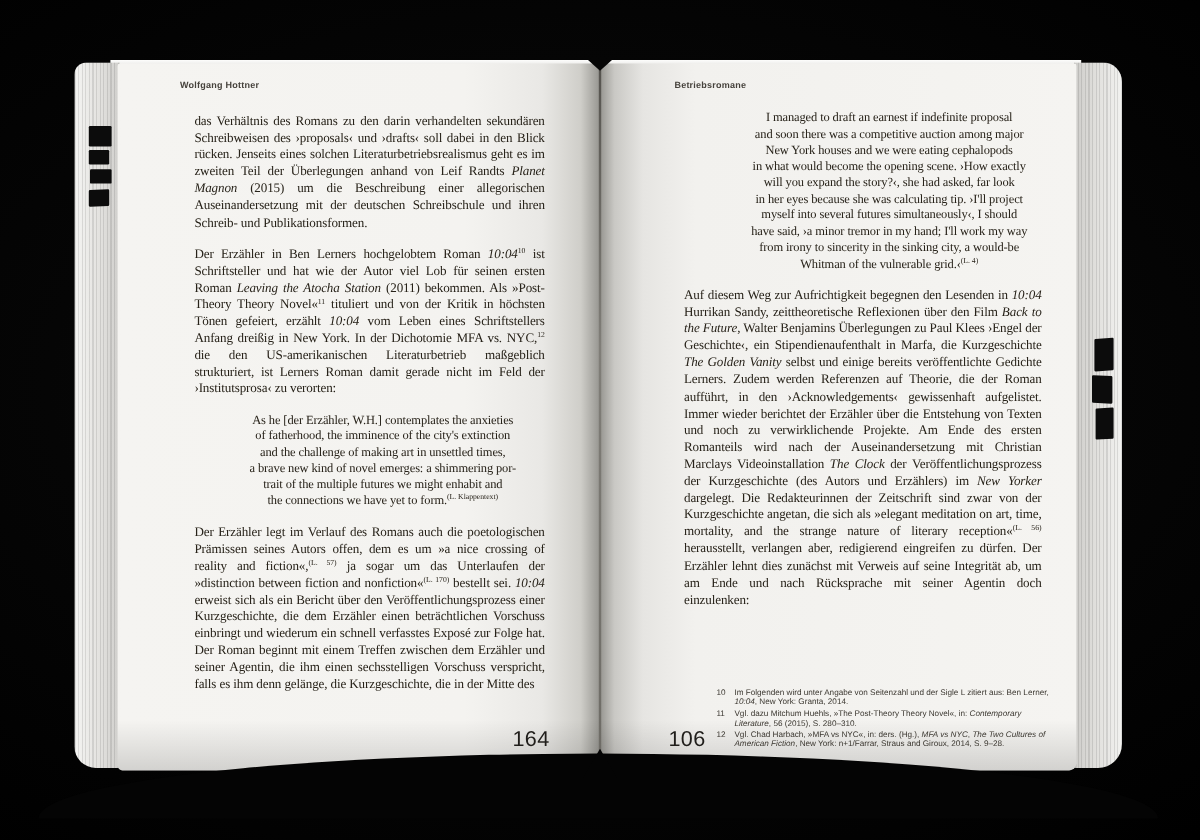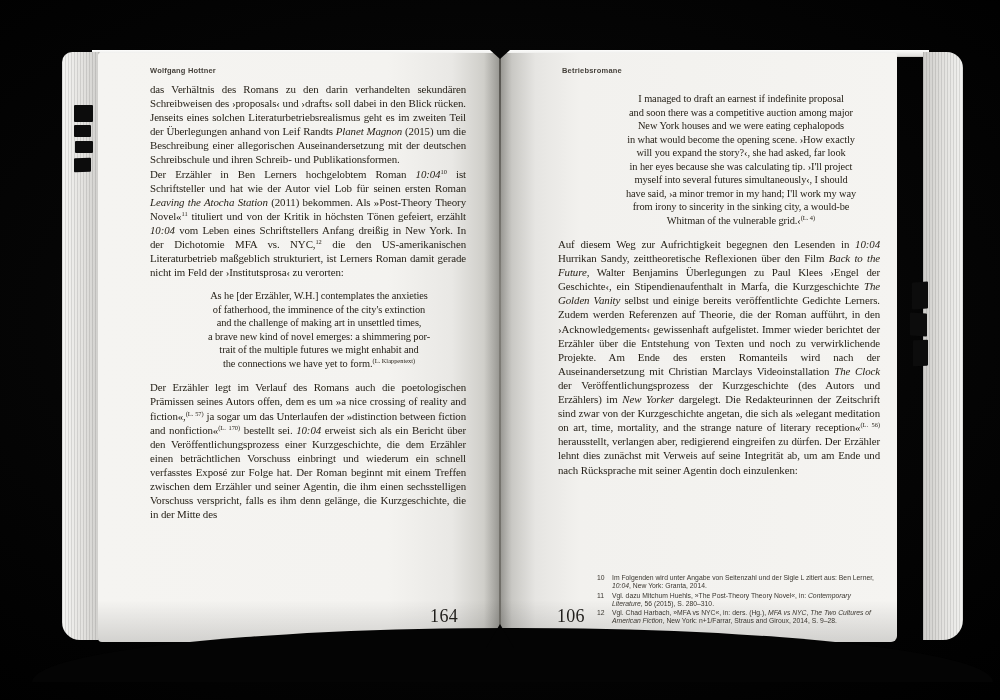--- a/index.html
+++ b/index.html
@@ -1,21 +1,21 @@
 <!DOCTYPE html>
 <html><head>
 <meta charset="utf-8">
 <style>
   html,body{margin:0;padding:0;background:#000;}
   .stage{
     position:relative;width:1000px;height:700px;overflow:hidden;
     background:radial-gradient(ellipse 80% 70% at 48% 46%, #101010 0%, #050505 55%, #000 100%);
     font-family:"Liberation Serif","DejaVu Serif",serif;
   }
-  .book{position:absolute;left:62px;top:50px;width:873px;height:592px;padding-left:28px;}
+  .book{position:absolute;left:62px;top:50px;width:873px;height:592px;}
   
   .edge-top{
     position:absolute;left:30px;right:34px;top:0;height:6px;
     background:linear-gradient(#fdfdfc,#e2e1de);
     border-bottom:1px solid #cfceca;
   }
   .edge-left{
     position:absolute;left:0;top:2px;bottom:2px;width:38px;
     background:
       repeating-linear-gradient(90deg, rgba(0,0,0,0.10) 0 1px, rgba(255,255,255,0) 1px 3px),
@@ -68,35 +68,35 @@
     font-size:7.5px;font-weight:bold;letter-spacing:.2px;color:#46423c;
   }
   .rh-left{left:88px;} .rh-right{left:500px;}
   .col{
     position:absolute;top:32px;color:#272219;
     font-size:10.9px;line-height:14.1px;letter-spacing:-0.1px;
     text-align:justify;
   }
   .col-left{left:88px;width:316px;}
   .col-right{left:496px;width:322px;}
-  .col p{margin:0;}
+  .col p{margin:12px;}
   .section-heading{
     font-size:18.5px;line-height:22px;letter-spacing:0;
     margin:15px 0 11px 0;text-align:left;font-weight:normal;color:#211d15;
   }
   blockquote{
     margin:10px 8px 10px 30px;text-align:center;
     font-size:10.4px;line-height:13.5px;
   }
   .bq-right{margin-left:48px;margin-right:4px;}
   .i{font-style:italic;}
   .sup{font-size:6.4px;letter-spacing:0;position:relative;top:-4px;line-height:0;}
   .pagenum{
     position:absolute;top:556px;
-    font-family:Liberation Serif, serif;
+    font-family:Liberation Sans, sans-serif;
     font-size:18px;color:#201e1b;letter-spacing:.3px;
   }
   .pn-left{left:300px;width:96px;text-align:right;}
   .pn-right{left:495px;}
   .footnotes{
     position:absolute;left:535px;top:524px;width:286px;
     font-family:"Liberation Sans","DejaVu Sans",sans-serif;
     font-size:6.8px;line-height:8.3px;color:#3a362f;text-align:left;letter-spacing:0;
   }
   .fn-row{display:flex;margin-bottom:1px;}

